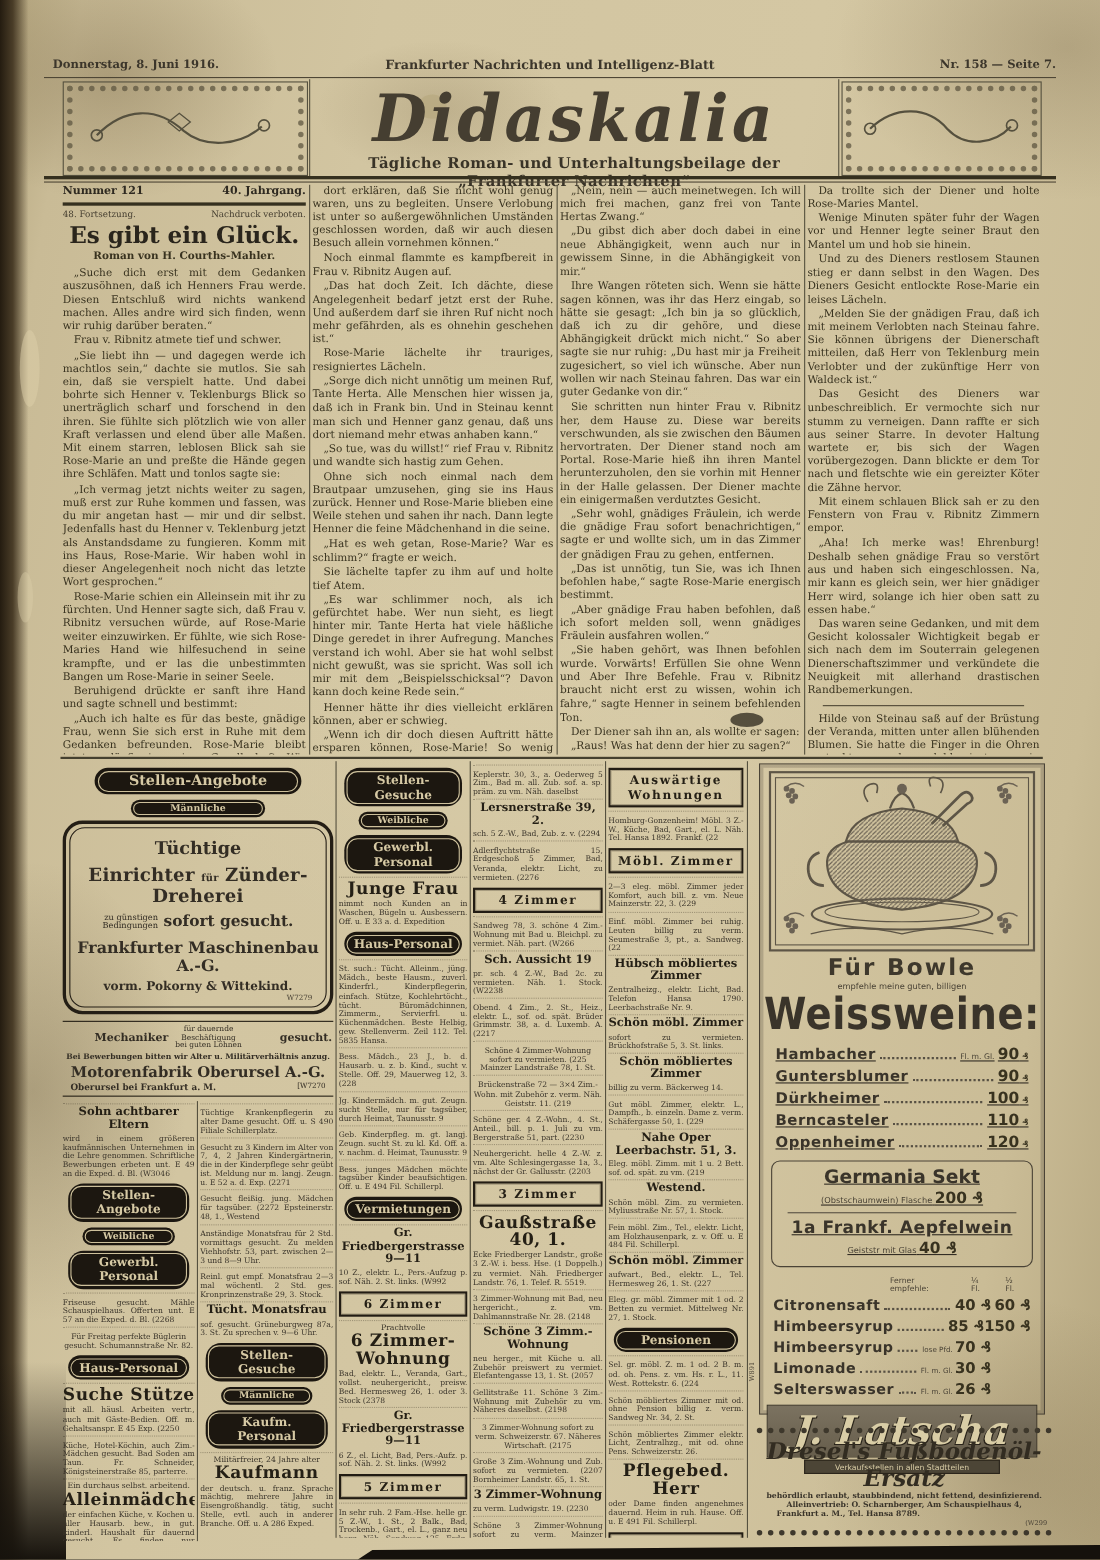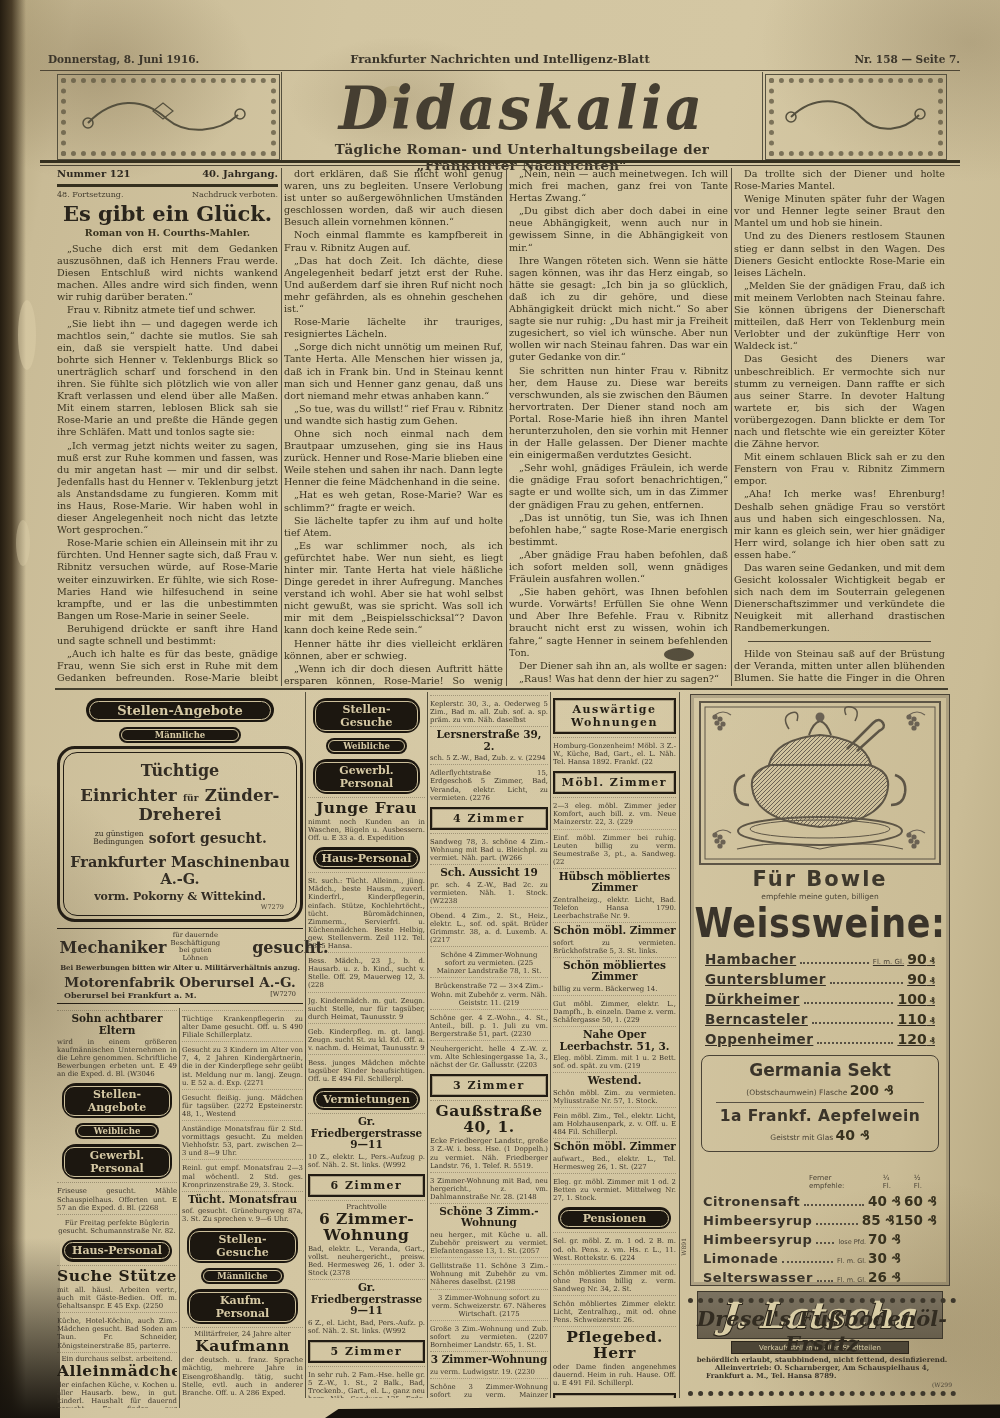--- a/index.html
+++ b/index.html
@@ -66,40 +66,40 @@
   .einr-main .mid{font-size:9px;}
   .einr-cond{display:flex;justify-content:center;align-items:center;gap:5px;margin:6px 0;}
   .einr-cond .sm{font-size:7.5px;line-height:8px;text-align:right;}
   .einr-cond .bg{font-weight:bold;font-size:14px;}
   .einr-firm{font-weight:bold;font-size:14.5px;margin-top:7px;}
   .einr-firm2{font-weight:bold;font-size:11px;margin-top:3px;}
   .refr{font-size:6.5px;text-align:right;padding-right:8px;color:#4a4336;}
   #dreher{border-top:1.5px solid #241e15;border-bottom:1.5px solid #241e15;margin-top:6px;padding:3px 1px;text-align:center;}
   .dre1{font-weight:bold;font-size:14.5px;letter-spacing:-.2px;}
   .dre2{display:flex;justify-content:center;align-items:center;gap:4px;}
-  .dre2 .bg{font-weight:bold;font-size:16px;margin-left:28px;}
+  .dre2 .bg{font-weight:bold;font-size:10px;margin-left:28px;}
   .dre2 .sm{font-size:6.8px;line-height:7.5px;}
   .dre3{font-size:7px;font-weight:bold;margin-top:1px;}
   .dre4{font-weight:bold;font-size:13.5px;margin-top:2px;}
   .dre5{font-weight:bold;font-size:8px;display:flex;justify-content:space-between;padding:0 6px;}
   
   #winebox{border:1.5px solid #4a4336;box-shadow:inset 0 0 0 3px rgba(74,67,54,.25);
       font-family:"DejaVu Sans",sans-serif;}
   #bowlfig{display:block;margin:4px auto 0;}
   .w-head{font-weight:bold;font-size:21px;letter-spacing:2px;text-align:center;color:#3e382c;}
   .w-sub{font-size:7.5px;text-align:center;color:#4a4336;margin:1px 0 2px;}
   .w-big{font-weight:bold;font-size:35px;letter-spacing:.5px;text-align:center;color:#3a342a;
      transform:scaleY(1.15);margin-bottom:8px;}
   .wrow{display:flex;align-items:baseline;padding:0 14px;margin:4px 0;text-decoration:underline;}
   .wrow .nm{font-weight:bold;font-size:13.5px;color:#3a342a;letter-spacing:.5px;white-space:nowrap;}
   .wrow .lead{flex:1;border-bottom:2px dotted #575043;margin:0 4px 3px;}
   .wrow .un{font-size:7px;color:#4a4336;white-space:nowrap;margin-right:3px;}
   .wrow .pr{font-weight:bold;font-size:14px;color:#38321f;white-space:nowrap;}
   .wrow .pf{font-size:8px;}
-  #sektbox{border:1.5px solid #4a4336;border-radius:8px;margin:8px 10px 20px;padding:4px 6px;text-align:center;}
+  #sektbox{border:1.5px solid #4a4336;border-radius:8px;margin:8px 10px 6px;padding:4px 6px;text-align:center;text-decoration:underline;}
   .sk-name{font-weight:bold;font-size:17px;color:#3a342a;}
   .sk-note{font-size:7.5px;color:#4a4336;margin:2px 0 4px;}
   .sk-note b{font-size:14px;color:#38321f;}
   #sektdiv{height:1px;background:#575043;margin:4px 8px;}
   .ap-name{font-weight:bold;font-size:15.5px;color:#3a342a;letter-spacing:.5px;}
   #ferner{display:flex;justify-content:flex-end;gap:14px;font-size:7px;color:#4a4336;padding:2px 18px 0;}
   #ferner .fl{margin-right:auto;margin-left:60px;padding-left:40px;}
   .orow{display:flex;align-items:baseline;padding:0 12px;margin:3px 0;}
   .orow .nm{font-weight:bold;font-size:13px;letter-spacing:.5px;color:#3a342a;white-space:nowrap;}
   .orow .lead{flex:1;border-bottom:2px dotted #575043;margin:0 4px 3px;}

